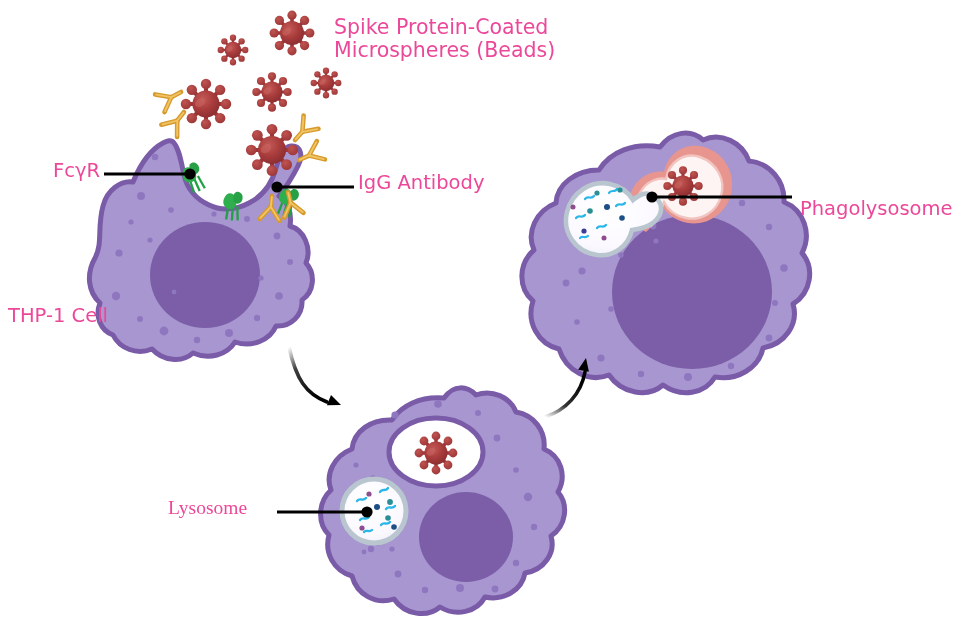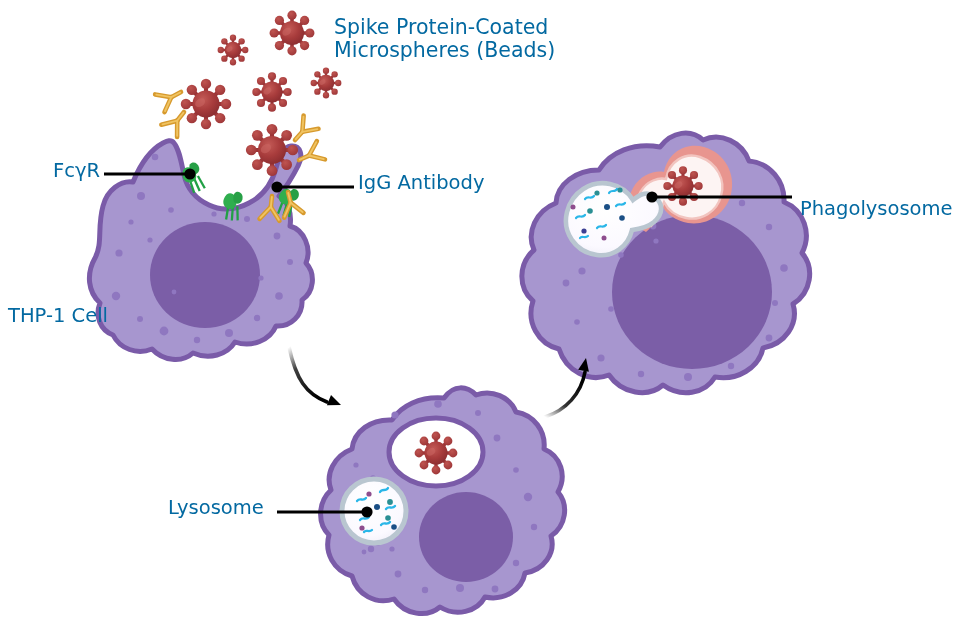--- a/index.html
+++ b/index.html
@@ -1,20 +1,20 @@
 <!DOCTYPE html>
 <html><head>
 <meta charset="utf-8">
 <style>
   html,body{margin:0;padding:0;background:#ffffff;}
   body{width:979px;height:636px;overflow:hidden;
        font-family:"DejaVu Sans","Liberation Sans",sans-serif;}
   #stage{position:relative;width:979px;height:636px;background:#fff;}
   #scene{position:absolute;inset:0;}
-  .lbl{position:absolute;color:#0369a1;white-space:pre;line-height:1.12;}
+  .lbl{position:absolute;color:#ec4899;white-space:pre;line-height:1.12;}
   .lbl.t-title{font-size:20.5px;}
   .lbl.t-norm{font-size:19.5px;}
 </style>
 </head>
 <body>
 
 <div id="stage">
   <svg id="scene" viewBox="0 0 979 636" width="979" height="636" xmlns="http://www.w3.org/2000/svg">
     <defs>
       <radialGradient id="gBead" cx="38%" cy="32%" r="72%">
@@ -346,14 +346,14 @@
 Microspheres (Beads)</div>
 
   <div class="lbl t-norm" style="left:36px; top:160px;margin-left:17px;">FcγR</div>
 
   <div class="lbl t-norm" style="left:358px; top:172px;text-align:center;">IgG Antibody</div>
 
   <div class="lbl t-norm" style="left:800px; top:198px;text-align:center;">Phagolysosome</div>
 
   <div class="lbl t-norm" style="left:8px; top:305px;">THP-1 Cell</div>
 
-  <div class="lbl t-norm" style="left:168px; top:497px;">Lysosome</div>
+  <div class="lbl t-norm" style="left:168px; top:497px;font-family:Liberation Serif, serif;">Lysosome</div>
 </div>
 
 </body></html>

